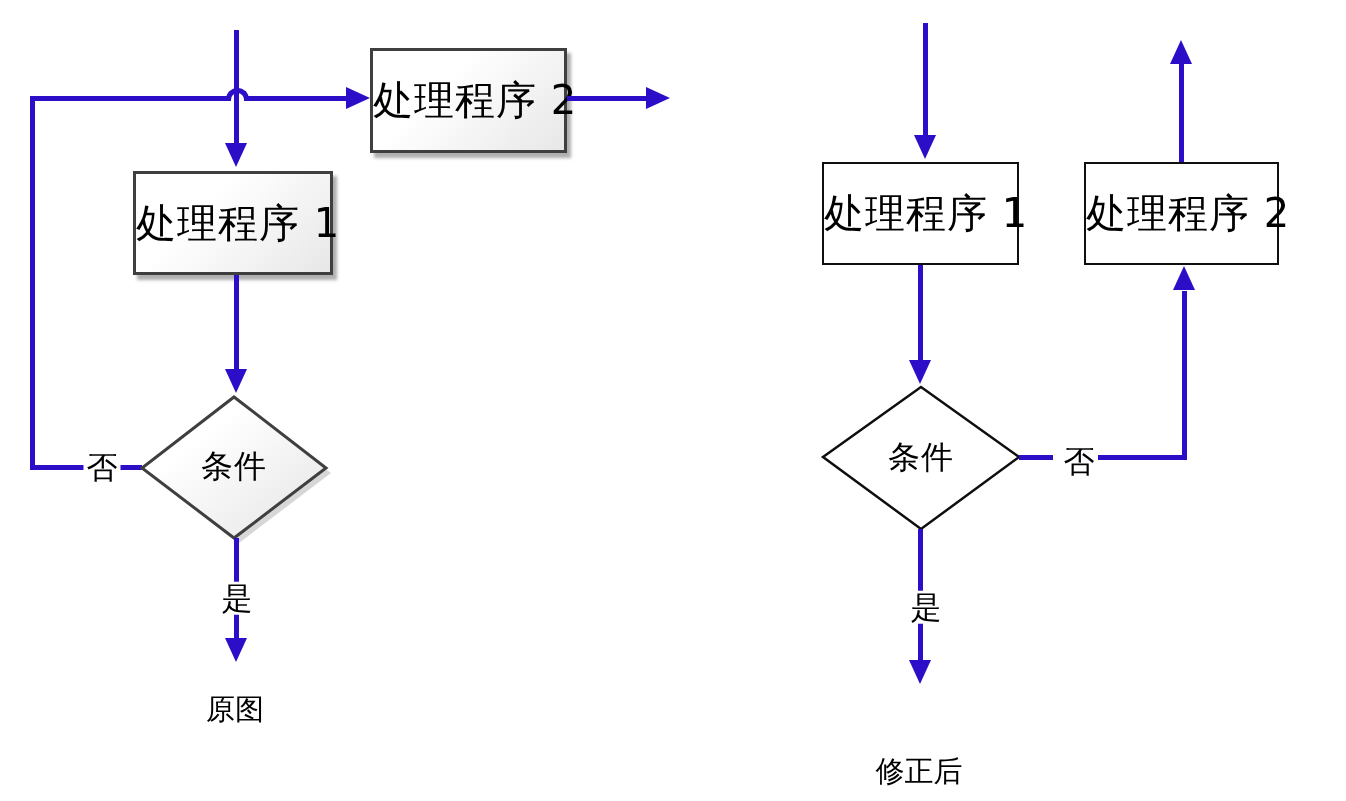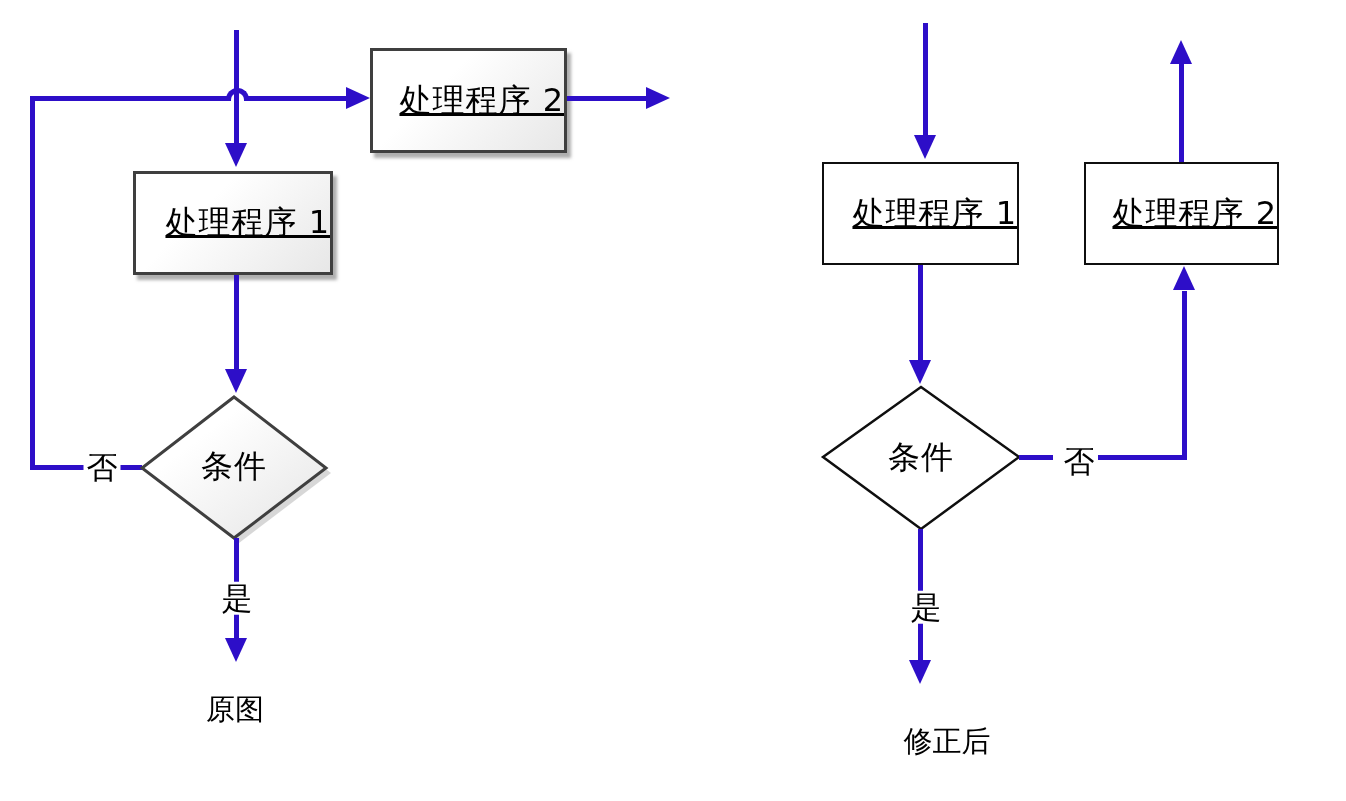--- a/index.html
+++ b/index.html
@@ -14,22 +14,22 @@
   .ah.down {border-left:11px solid transparent;border-right:11px solid transparent;border-top:24px solid #2d0ec8;}
   .ah.up   {border-left:11px solid transparent;border-right:11px solid transparent;border-bottom:24px solid #2d0ec8;}
   .ah.right{border-top:11px solid transparent;border-bottom:11px solid transparent;border-left:24px solid #2d0ec8;}
   
   .hop{
     position:absolute;width:23px;height:13px;box-sizing:border-box;background:#fff;
     border:5px solid #2d0ec8;border-bottom:none;border-radius:12px 12px 0 0;
   }
   
   .node{
-    position:absolute;box-sizing:border-box;display:flex;align-items:center;justify-content:flex-end;
-    font-size:32px;letter-spacing:1px;white-space:nowrap;text-decoration:underline;
+    position:absolute;box-sizing:border-box;display:flex;align-items:center;justify-content:flex-start;
+    font-size:40px;letter-spacing:1px;white-space:nowrap;
   }
   .node.fancy{
     border:3px solid #3f3f3f;
     background:linear-gradient(135deg,#ffffff 35%,#e7e7e7 100%);
     box-shadow:4px 5px 3px rgba(110,110,110,0.55);
   }
   .node.plain{border:2px solid #0f0f0f;background:#ffffff;}
   
   .diamond{position:absolute;}
   .diamond-label{
@@ -124,16 +124,16 @@
       <span>处理程序 2</span>
     </div>
 
     <div class="vline" style="left:1179px;top:63px;width:5px;height:99px;"></div>
     <div class="ah up" style="left:1170px;top:40px;"></div>
 
     <div class="vline" style="left:918px;top:529px;width:5px;height:131px;"></div>
     <div class="ah down" style="left:909px;top:660px;"></div>
     <div class="edge-label" style="left:926px;top:607px;">是</div>
 
-    <div class="caption" style="left:919px;top:722px;margin-left:28px;">修正后</div>
+    <div class="caption" style="left:919px;top:752px;">修正后</div>
   </div>
 
 </div>
 
 </body></html>

